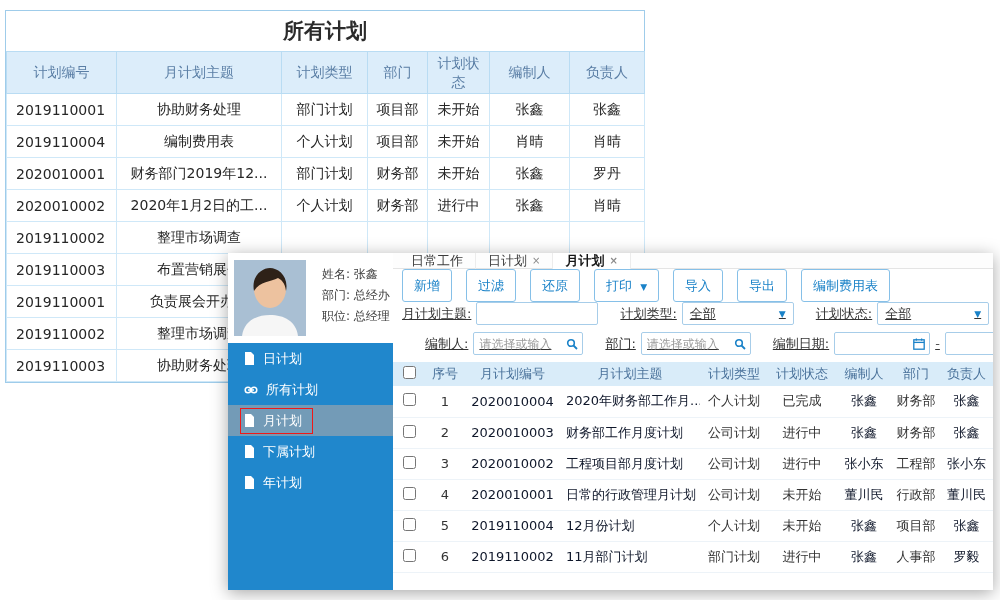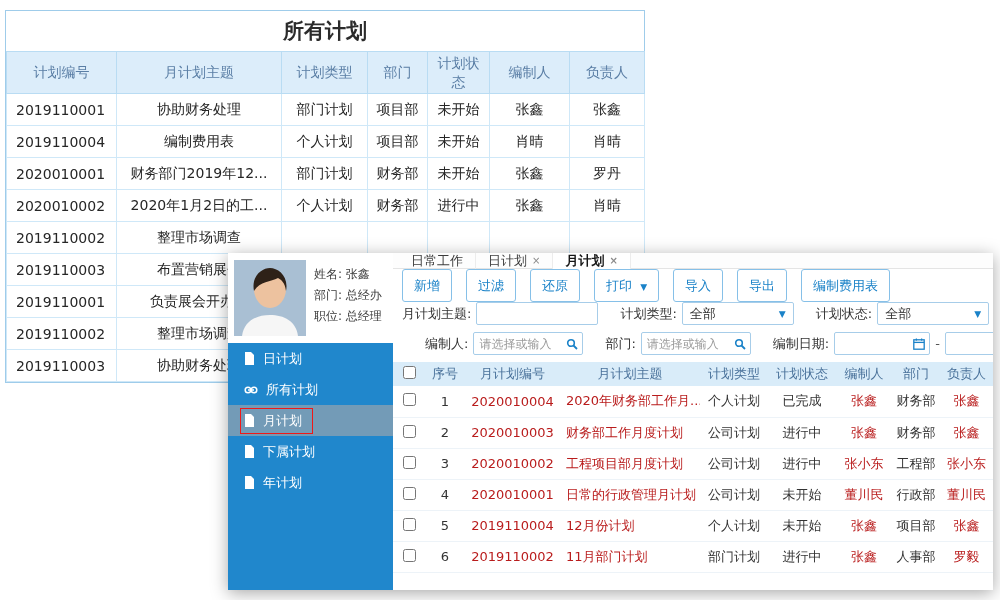--- a/index.html
+++ b/index.html
@@ -18,21 +18,21 @@
   .bg-table td { height:32px; font-size:14px; color:#262626; border:1px solid #cfe8f8;
     text-align:center; overflow:hidden; white-space:nowrap; padding:0 2px; }
   .bg-table td.num { text-align:left; padding-left:9px; }
 
   
   .fg-window { position:absolute; left:228px; top:253px; width:765px; height:337px;
     background:#fff; box-shadow:0 3px 16px rgba(0,0,0,.35); display:flex; overflow:hidden; }
 
   
   .sidebar { width:165px; background:#2087cc; flex-shrink:0; display:flex; flex-direction:column; }
-  .profile { background:#fff; height:90px; padding:7px 6px; display:flex; gap:8px; }
+  .profile { background:#fff; height:90px; padding:7px 6px; display:flex; gap:16px; }
   .avatar { width:72px; height:76px; flex-shrink:0; overflow:hidden; }
   .profile-info { font-size:12px; color:#3a3a3a; padding-top:4px; line-height:21px; white-space:nowrap; }
   .side-head { height:30px; display:flex; align-items:center; justify-content:space-between;
     padding:0 12px; color:#fff; font-size:14px; }
   .menu { flex:1; }
   .menu-item { height:31px; display:flex; align-items:center; padding-left:12px;
     color:#fff; font-size:13px; cursor:pointer; }
   .mi-inner { display:flex; align-items:center; gap:8px; padding:3px 10px 3px 3px;
     border:1px solid transparent; }
   .menu-item.selected { background:#739bb7; }
@@ -47,21 +47,21 @@
     border-right:1px solid #ececec; }
   .tab.active { font-weight:bold; color:#161616; background:#fff; }
   .tab .close { font-size:10px; color:#8a8a8a; margin-left:5px; align-self:flex-start; margin-top:3px; }
 
   .toolbar { height:33px; display:flex; gap:14px; padding:0 9px; }
   .btn { border:1px solid #86c0e8; background:#fff; color:#1a82c8; border-radius:3px;
     font-size:13px; padding:3px 11px; white-space:nowrap; cursor:pointer;
     font-family:"DejaVu Sans","Liberation Sans",sans-serif; }
   .btn .caret { font-size:9px; margin-left:4px; }
 
-  .filters { font-size:13px; color:#333; }
+  .filters { font-size:13px; color:#333;text-decoration:underline; }
   .frow { display:flex; align-items:center; white-space:nowrap; overflow:hidden;
     padding:0 9px; margin-bottom:7px; }
   .frow.row2 { padding-left:32px; }
   .flabel { margin-right:5px; }
   .g { margin-left:22px; }
   .ftext-input { height:23px; border:1px solid #a7cde9; border-radius:2px; width:122px;
     font-size:12px; padding:0 5px; color:#333; }
   .fselect { height:23px; border:1px solid #a7cde9; border-radius:2px; width:112px;
     display:flex; align-items:center; justify-content:space-between; padding:0 7px;
     font-size:13px; color:#333; background:#fff; cursor:pointer; flex-shrink:0; }
@@ -77,21 +77,21 @@
   .fdate-end { height:23px; border:1px solid #a7cde9; border-radius:2px; width:70px;
     font-size:12px; padding:0 5px; flex-shrink:0; }
 
   
   .table-wrap { flex:1; overflow:hidden; }
   .plan-table { width:100%; border-collapse:collapse; table-layout:fixed; font-size:13px; }
   .plan-table th { background:#d9ecf9; color:#49719a; font-weight:normal; height:24px;
     overflow:hidden; white-space:nowrap; }
   .plan-table td { height:31px; text-align:center; color:#333; border-bottom:1px solid #edf3f8;
     overflow:hidden; white-space:nowrap; padding:0 2px; }
-  .plan-table td.link { color:#b91c1c; cursor:pointer; }
+  .plan-table td.link { color:#0f172a; cursor:pointer; }
   .plan-table td.left { text-align:left; padding-left:6px; }
   .plan-table input[type=checkbox] { width:13px; height:13px; }
 </style>
 </head>
 <body>
 
 <div class="stage">
 
   <div class="bg-window">
     <div class="bg-title">所有计划</div>

